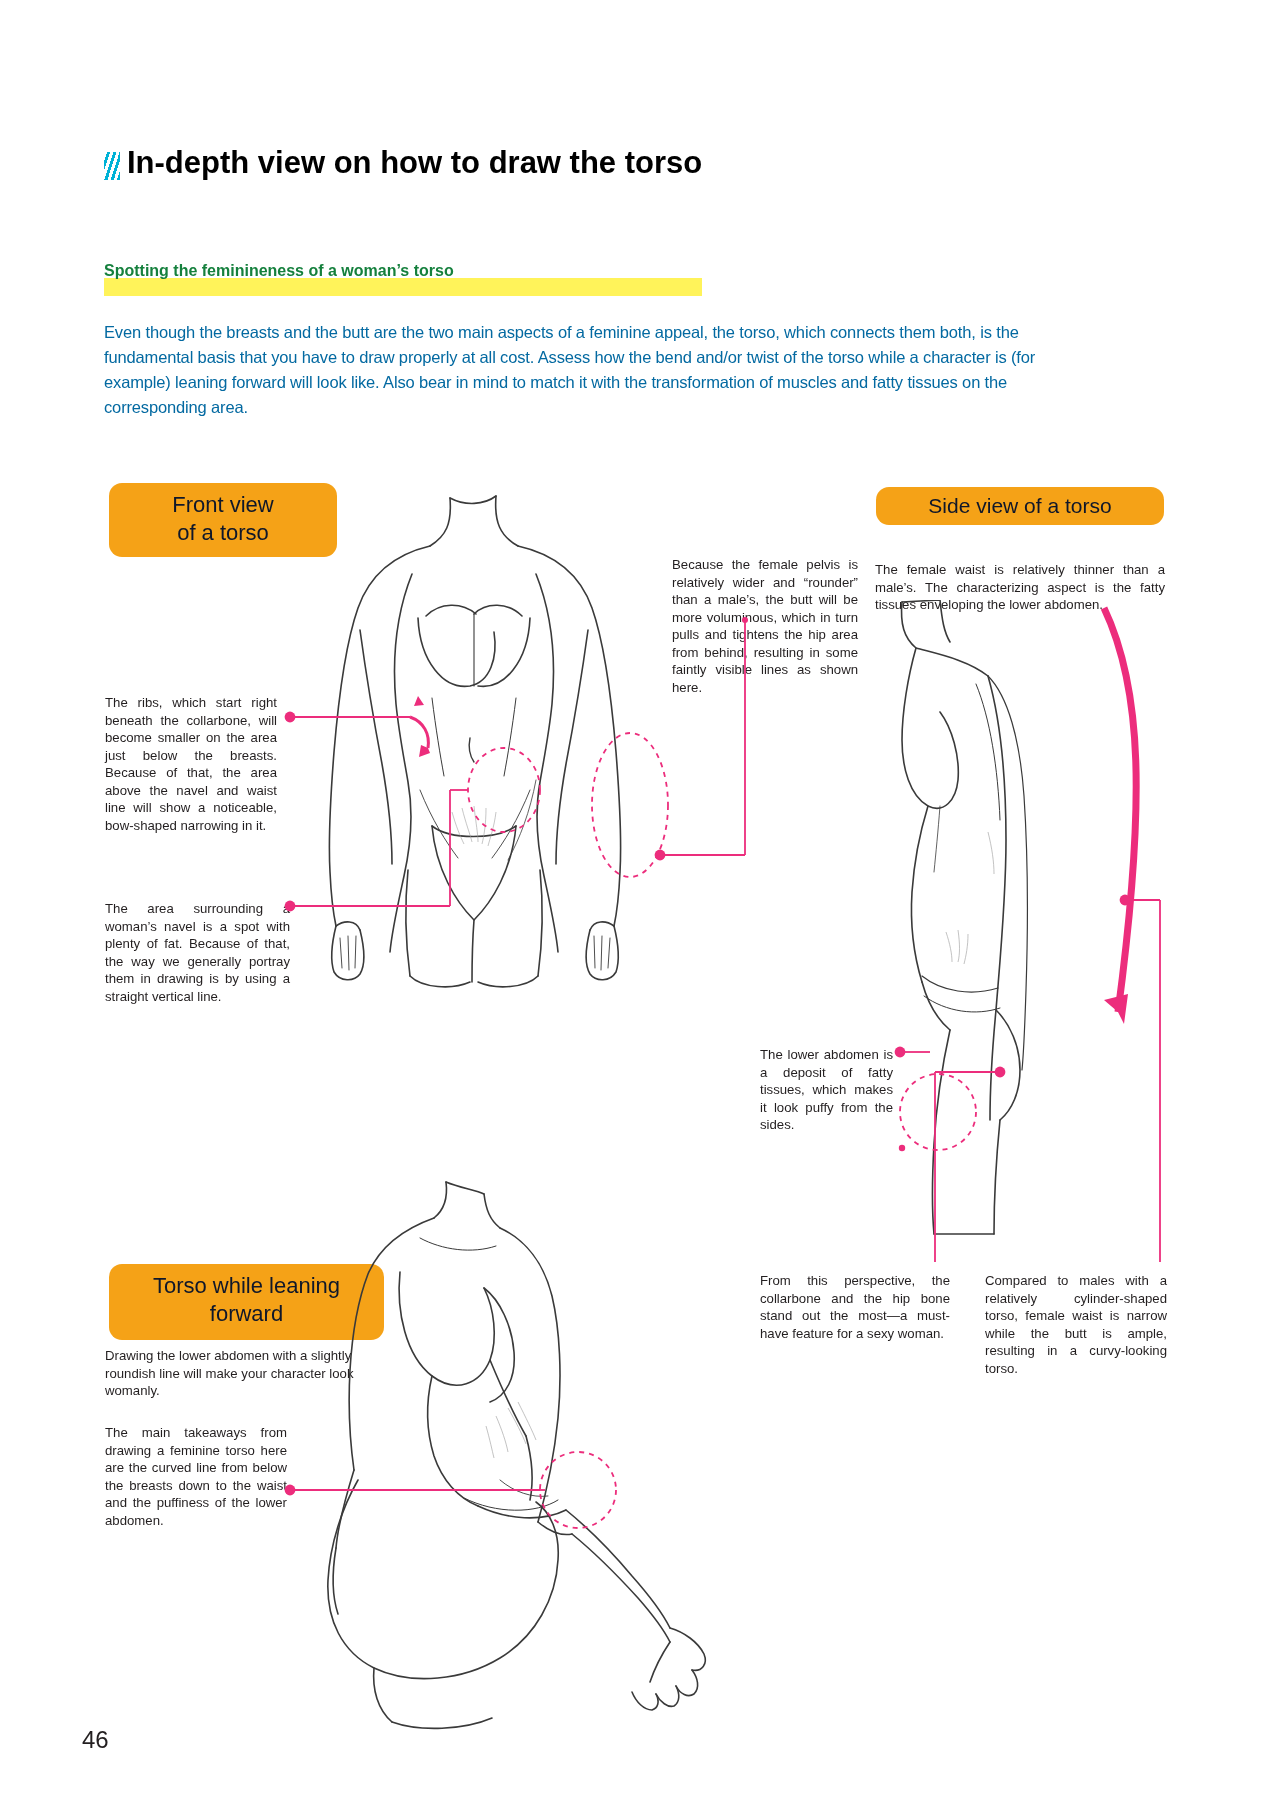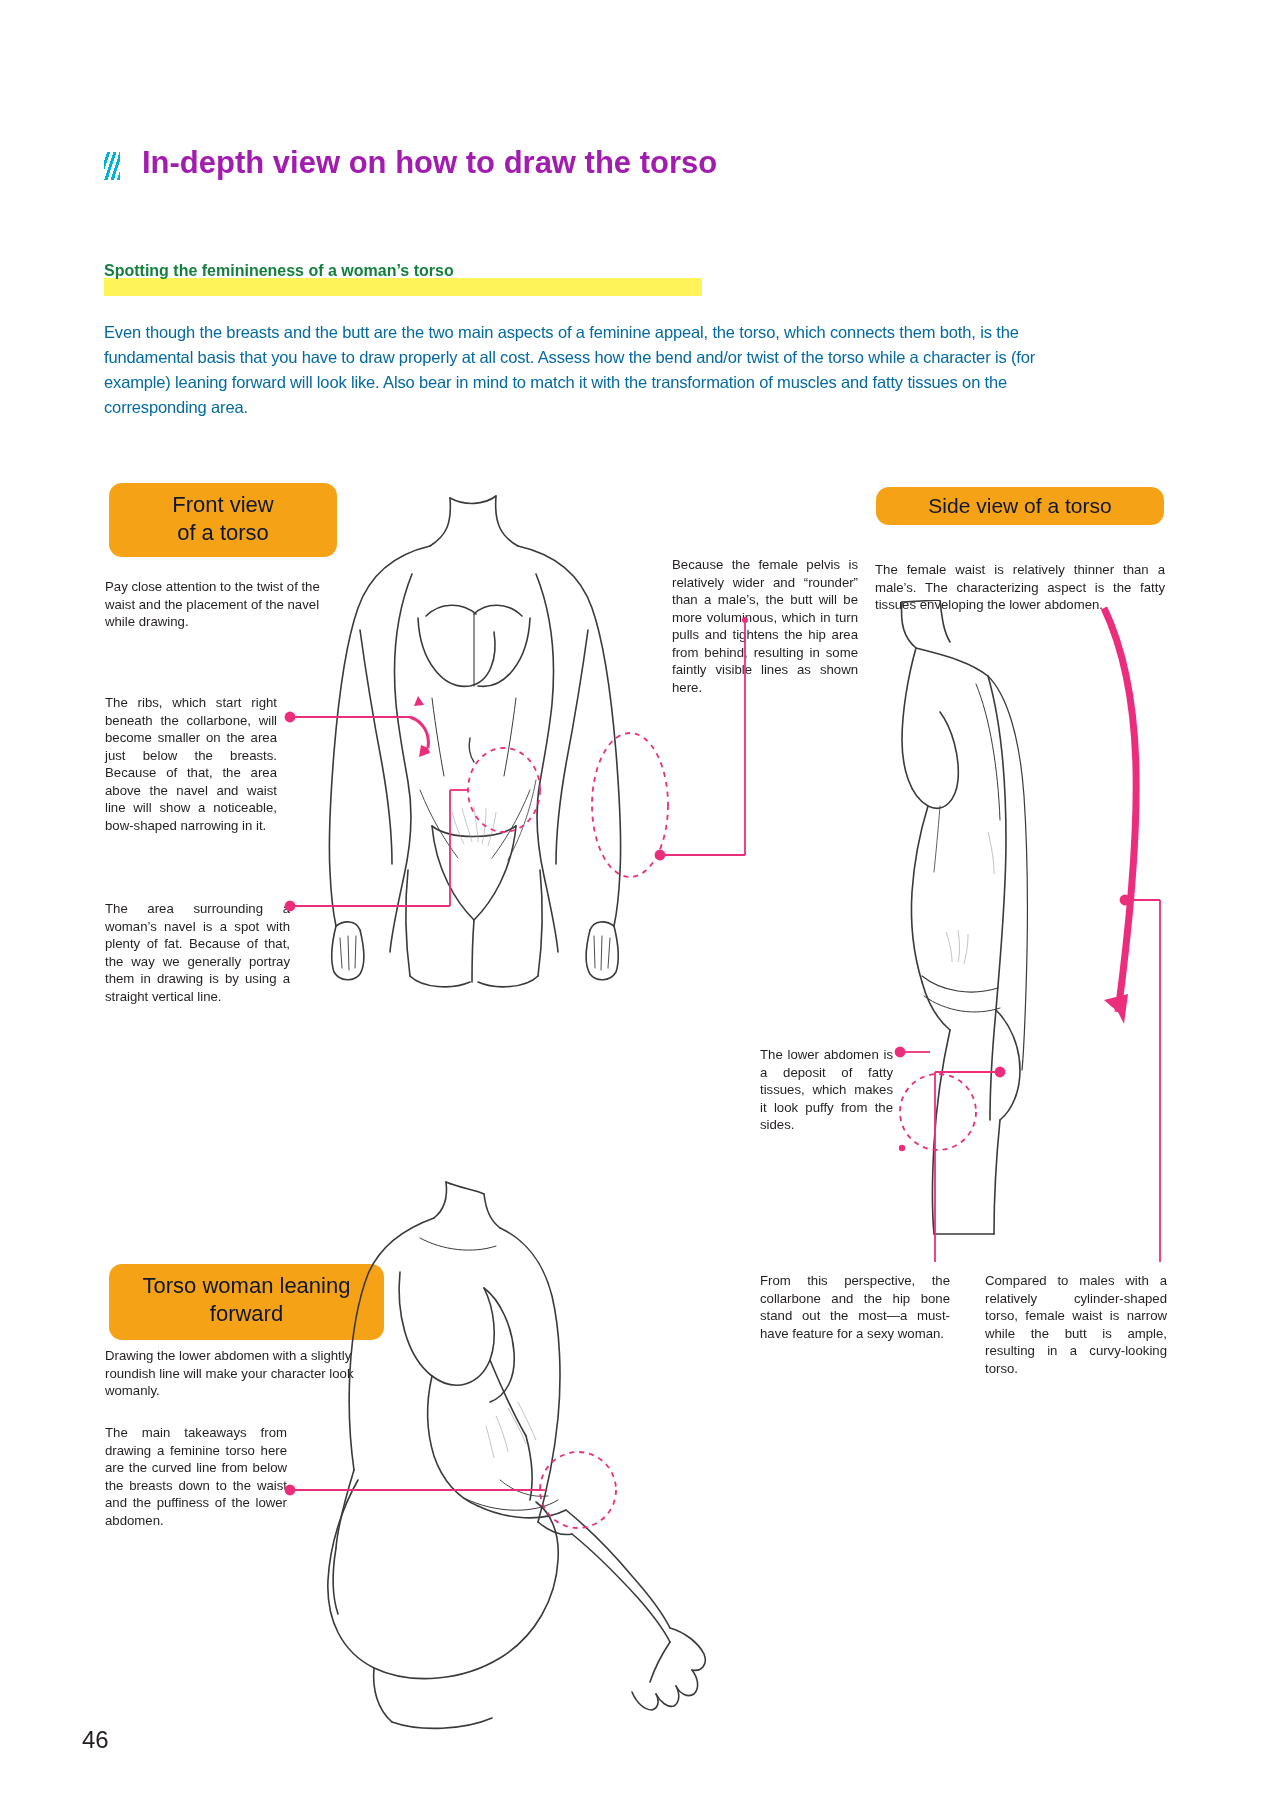--- a/index.html
+++ b/index.html
@@ -27,25 +27,25 @@
     left: 104px;
     top: 152px;
     width: 16px;
     height: 28px;
     background: repeating-linear-gradient(-72deg,
        #00b2d6 0px, #00b2d6 3px,
        #ffffff 3px, #ffffff 6px);
   }
   .chapter-title-text {
     position: absolute;
-    left: 142px;
+    left: 127px;
     top: 145px;
     font-size: 31px;
     font-weight: bold;
-    color: #a21caf;
+    color: #000000;
     white-space: nowrap;
   }
 
   .section-title-wrap {
     position: absolute;
     left: 104px;
     top: 262px;
   }
   .section-title-hl {
     position: absolute;
@@ -145,24 +145,23 @@
   <div class="section-title-wrap">
     <div class="section-title-hl"></div>
     <div class="section-title">Spotting the feminineness of a woman’s torso</div>
   </div>
 
   <div class="intro-paragraph">Even though the breasts and the butt are the two main aspects of a feminine appeal, the torso, which connects them both, is the fundamental basis that you have to draw properly at all cost. Assess how the bend and/or twist of the torso while a character is (for example) leaning forward will look like. Also bear in mind to match it with the transformation of muscles and fatty tissues on the corresponding area.</div>
 
   <div class="label-box" id="label-front" style="white-space:pre-line;">Front view
 of a torso</div>
   <div class="label-box" id="label-side" style="white-space:pre-line;">Side view of a torso</div>
-  <div class="label-box" id="label-lean" style="white-space:pre-line;">Torso woman leaning
+  <div class="label-box" id="label-lean" style="white-space:pre-line;">Torso while leaning
 forward</div>
 
-  <div class="cap" id="cap-front-note">Pay close attention to the twist of the waist and the placement of the navel while drawing.</div>
   <div class="cap" id="cap-ribs">The ribs, which start right beneath the collarbone, will become smaller on the area just below the breasts. Because of that, the area above the navel and waist line will show a noticeable, bow-shaped narrowing in it.</div>
   <div class="cap" id="cap-navel">The area surrounding a woman’s navel is a spot with plenty of fat. Because of that, the way we generally portray them in drawing is by using a straight vertical line.</div>
   <div class="cap" id="cap-pelvis">Because the female pelvis is relatively wider and “rounder” than a male’s, the butt will be more voluminous, which in turn pulls and tightens the hip area from behind, resulting in some faintly visible lines as shown here.</div>
   <div class="cap" id="cap-side-note">The female waist is relatively thinner than a male’s. The characterizing aspect is the fatty tissues enveloping the lower abdomen.</div>
   <div class="cap" id="cap-lower-abdomen">The lower abdomen is a deposit of fatty tissues, which makes it look puffy from the sides.</div>
   <div class="cap" id="cap-perspective">From this perspective, the collarbone and the hip bone stand out the most—a must-have feature for a sexy woman.</div>
   <div class="cap" id="cap-compared">Compared to males with a relatively cylinder-shaped torso, female waist is narrow while the butt is ample, resulting in a curvy-looking torso.</div>
   <div class="cap" id="cap-lean-note">Drawing the lower abdomen with a slightly roundish line will make your character look womanly.</div>
   <div class="cap" id="cap-lean-main">The main takeaways from drawing a feminine torso here are the curved line from below the breasts down to the waist and the puffiness of the lower abdomen.</div>
 

